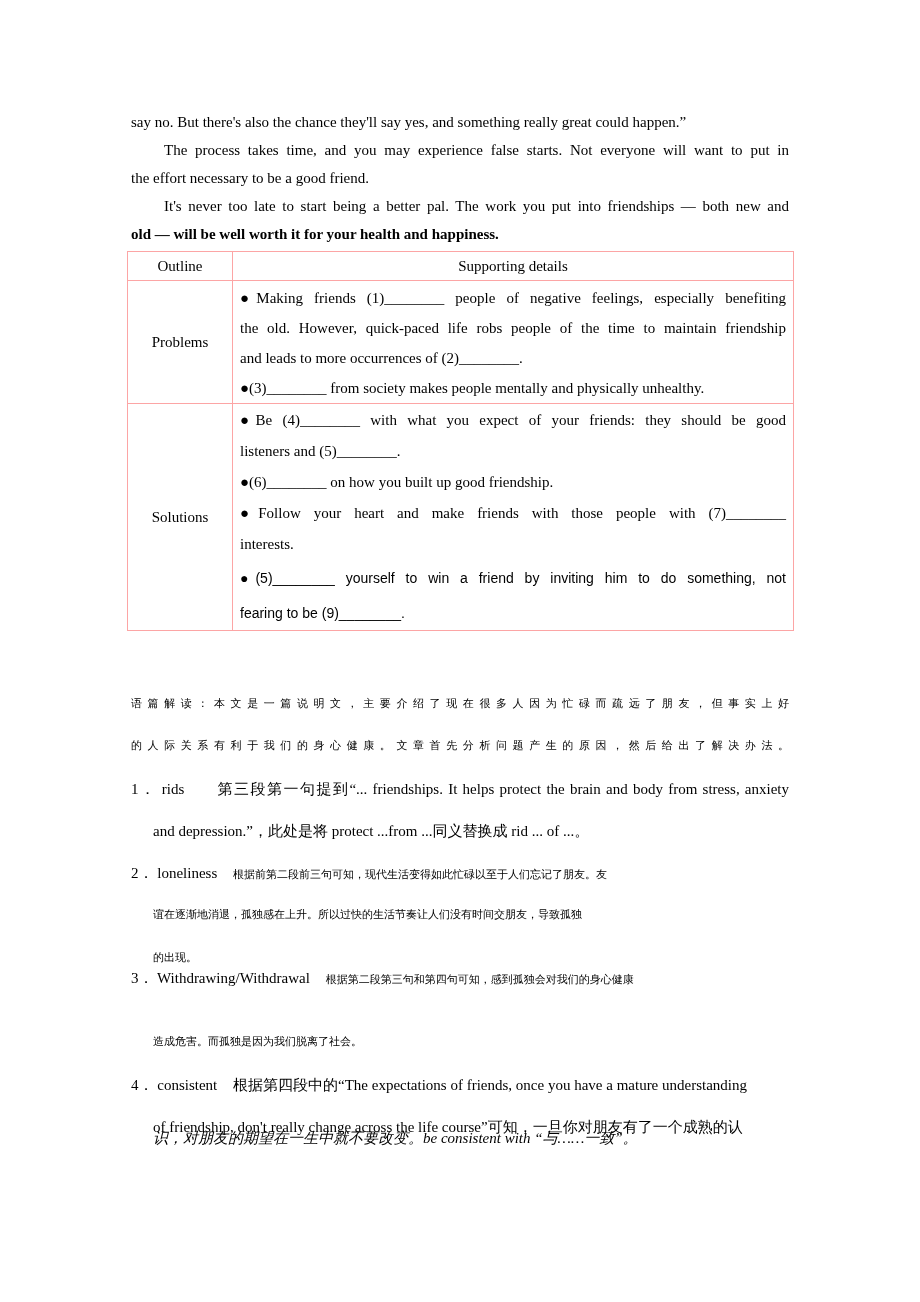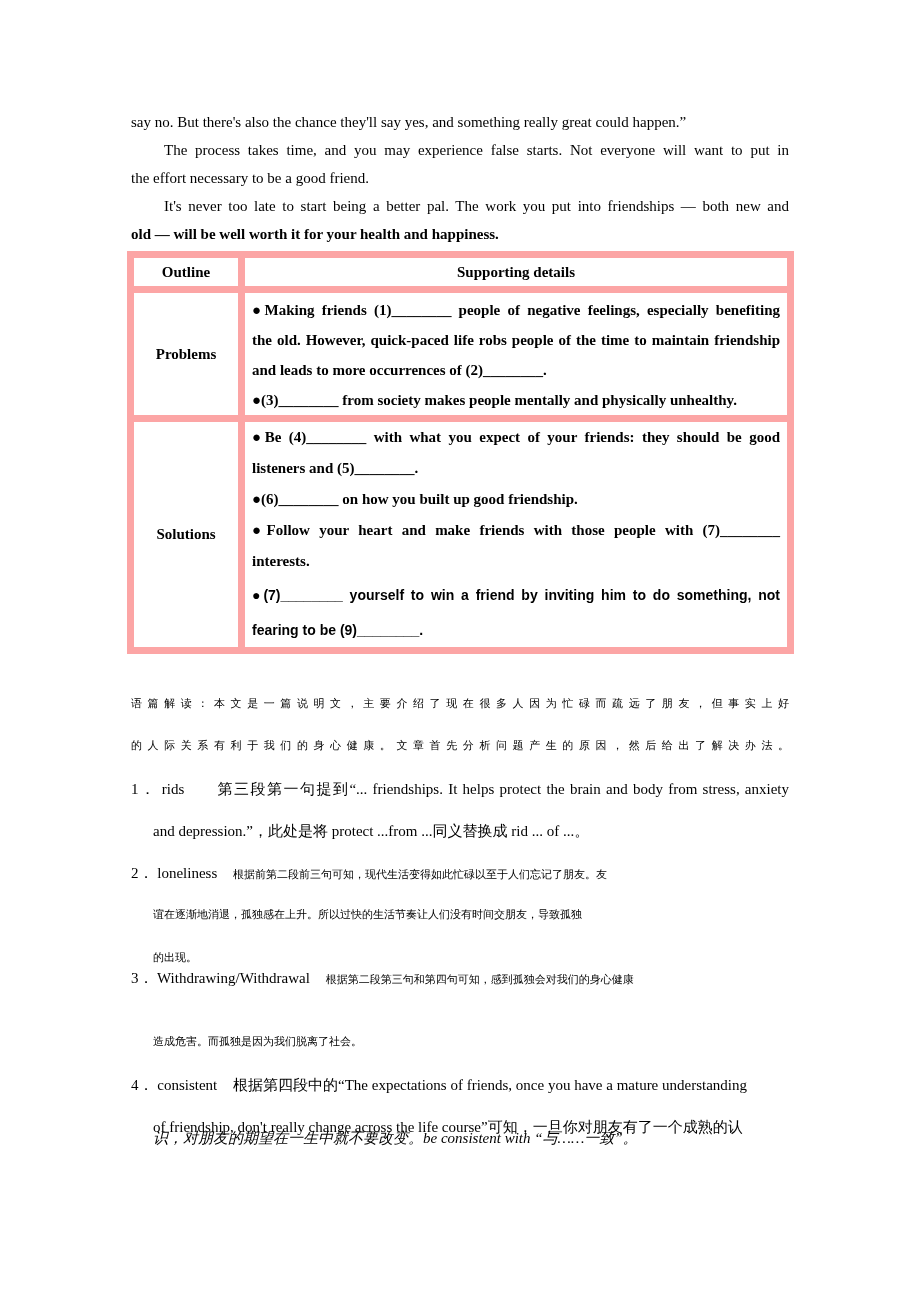--- a/index.html
+++ b/index.html
@@ -11,22 +11,22 @@
     .line { position: absolute; left: 131px; white-space: nowrap; line-height: 20px; }
     .justify { width: 658px; text-align: justify; text-align-last: justify; white-space: normal; }
     .indent { left: 164px; }
     .last { text-align-last: left; }
 
     table.outline {
       position: absolute; left: 127px; top: 251px; width: 667px;
       border-collapse: collapse; font-size: 15px;
     }
     table.outline td, table.outline th {
-      border: 7px solid #fca5a5; padding: 0 7px; vertical-align: middle;
-      font-weight: bold;
+      border: 1px solid #fca5a5; padding: 0 7px; vertical-align: middle;
+      font-weight: normal;
     }
     table.outline th { height: 28px; text-align: center; }
     td.label { width: 90px; text-align: center; }
     td.details { line-height: 20px; }
     .row { display: block; text-align: justify; text-align-last: justify; }
     .row.last { text-align-last: left; }
     .sans { font-family: "Liberation Sans", "DejaVu Sans", sans-serif; font-size: 14px; }
 
     .cn { font-family: "DejaVu Sans", sans-serif; font-size: 11px; }
     .hang { left: 153px; }
@@ -56,21 +56,21 @@
     </td>
   </tr>
   <tr style="height:227px;">
     <td class="label">Solutions</td>
     <td class="details">
       <span class="row" style="height:31px;line-height:31px;">●Be (4)________ with what you expect of your friends: they should be good</span>
       <span class="row last" style="height:31px;line-height:31px;">listeners and (5)________.</span>
       <span class="row last" style="height:31px;line-height:31px;">●(6)________ on how you built up good friendship.</span>
       <span class="row" style="height:31px;line-height:31px;">●Follow your heart and make friends with those people with (7)________</span>
       <span class="row last" style="height:31px;line-height:31px;">interests.</span>
-      <span class="row sans" style="height:37px;line-height:37px;">●(7)________ yourself to win a friend by inviting him to do something, not</span>
+      <span class="row sans" style="height:37px;line-height:37px;">●(5)________ yourself to win a friend by inviting him to do something, not</span>
       <span class="row last sans" style="height:33px;line-height:33px;">fearing to be (9)________.</span>
     </td>
   </tr>
 </tbody>
   </table>
 
 <div class="line cn justify" style="top:694px;">语篇解读：本文是一篇说明文，主要介绍了现在很多人因为忙碌而疏远了朋友，但事实上好</div>
 <div class="line cn justify" style="top:736px;">的人际关系有利于我们的身心健康。文章首先分析问题产生的原因，然后给出了解决办法。</div>
 
 <div class="line justify" style="top:779px;">

